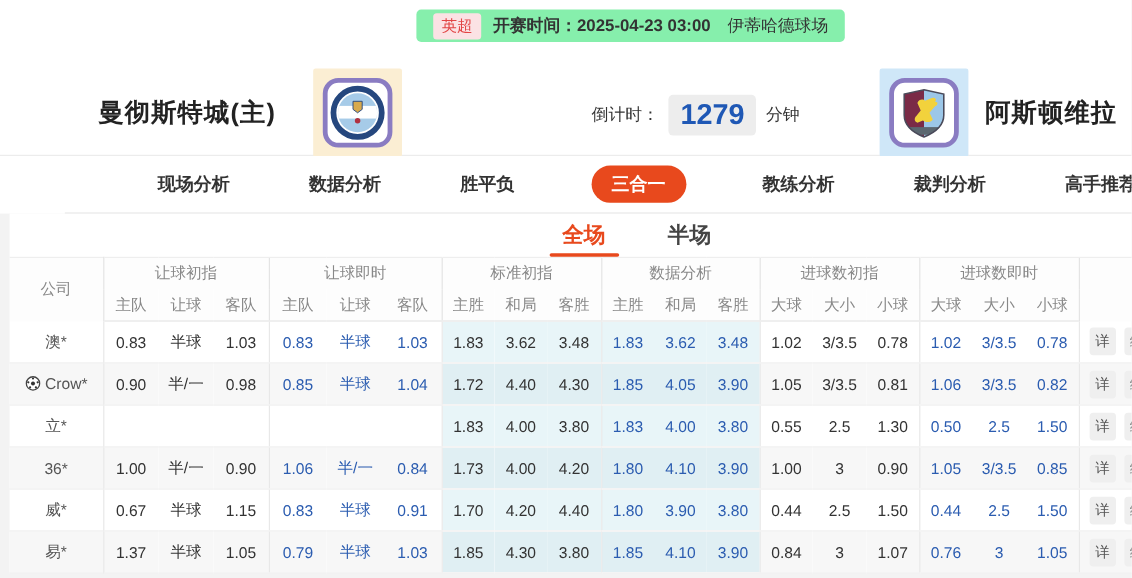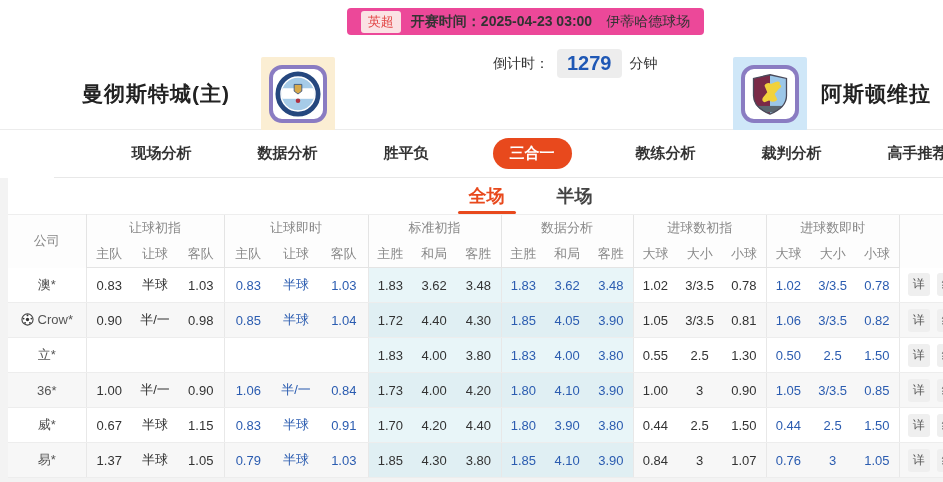--- a/index.html
+++ b/index.html
@@ -2,40 +2,40 @@
 <html><head>
 <meta charset="utf-8">
 <style>
   * { margin:0; padding:0; box-sizing:border-box; }
   html,body { width:943px; height:482px; overflow:hidden;
     font-family:"Liberation Sans","DejaVu Sans",sans-serif; background:#f3f3f3; }
   .top-white { background:#fff; width:943px; }
 
   
   .topbar { padding-top:8px; display:flex; justify-content:center; }
-  .topbar-strip { position:relative; left:54px; background:#ec4899; border-radius:4px;
+  .topbar-strip { position:relative; left:54px; background:#86efac; border-radius:4px;
     height:27px; display:flex; align-items:center; padding:0 14px; gap:10px; }
   .league-badge { background:#fbe2e4; color:#e24545; font-size:13px; padding:2px 7px; border-radius:3px; }
   .kickoff { font-size:14px; color:#333; font-weight:bold; }
   .venue { font-size:14px; color:#333; margin-left:4px; }
 
   
   .banner { position:relative; height:94px; }
   .home-group { position:absolute; left:82px; top:22px; display:flex; align-items:center; gap:31px; }
   .away-group { position:absolute; right:12px; top:22px; display:flex; align-items:center; gap:14px; }
   .team-name { font-size:21px; font-weight:bold; color:#222; letter-spacing:1px; }
   .logo-patch { width:74px; height:74px; display:flex; align-items:center; justify-content:center; border-radius:2px; }
   .logo-patch.home { background:#fbeed3; }
   .logo-patch.away { background:#cfe7f8; }
   .logo-box { width:58px; height:58px; background:#fff; border:4px solid #8a7cc2; border-radius:13px;
     display:flex; align-items:center; justify-content:center; }
-  .countdown { position:absolute; left:493px; top:14px; display:flex; align-items:center; gap:8px; }
+  .countdown { position:absolute; left:493px; top:44px; display:flex; align-items:center; gap:8px; }
   .countdown-label, .countdown-unit { font-size:14px; color:#333; }
   .countdown-value { background:#ededed; border-radius:4px; padding:3px 10px;
-    font-size:20px; font-weight:bold; color:#1f58b5; }
+    font-size:24px; font-weight:bold; color:#1f58b5; }
 
   
   .navline { border-top:1px solid #ececec; }
   .nav { height:48px; display:flex; align-items:center; justify-content:center; gap:34px;
     position:relative; left:54px; border-bottom:1px solid #e8e8e8; background:#fff; width:943px; }
   .nav-tab { font-size:15px; color:#333; font-weight:bold; cursor:pointer; padding:6px 2px;margin-left:28px; }
   .nav-tab.active { background:#e8491d; color:#ffffff; border-radius:16px; padding:6px 17px; }
 
   
   .card { margin-left:8px; width:953px; background:#fff; }

